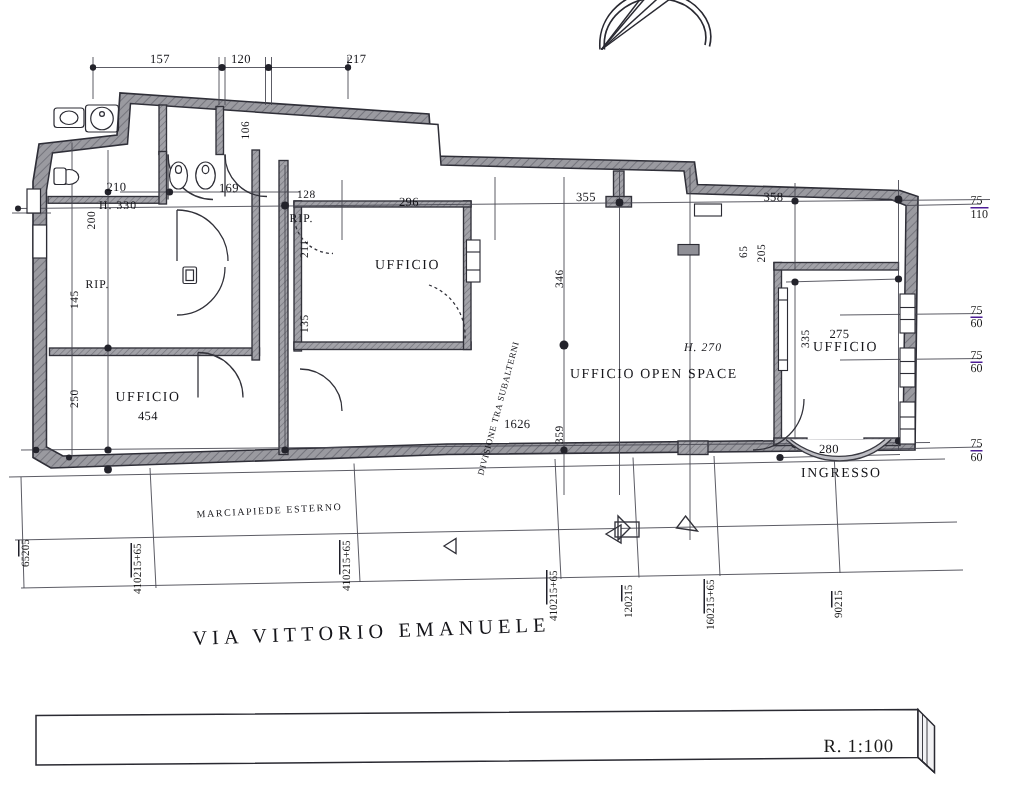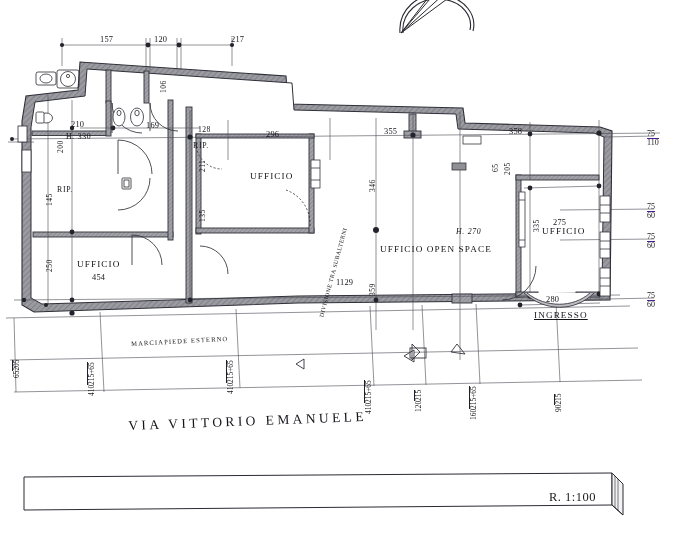--- a/index.html
+++ b/index.html
@@ -308,28 +308,28 @@
   <div class="lbl room-sm" style="left:193px;top:142px;">RIP.</div>
   <div class="lbl dim-sm vert" style="left:199px;top:172px;transform:rotate(-90deg);">211</div>
   <div class="lbl dim-sm vert" style="left:199px;top:222px;transform:rotate(-90deg);">135</div>
 
   <div class="lbl room" style="left:250px;top:172px;">UFFICIO</div>
 
   <div class="lbl room-sm" style="left:456px;top:228px;font-style:italic;">H. 270</div>
   <div class="lbl room" style="left:380px;top:245px;">UFFICIO OPEN SPACE</div>
   <div class="lbl dim-sm vert" style="left:369px;top:192px;transform:rotate(-90deg);">346</div>
   <div class="lbl dim-sm vert" style="left:369px;top:296px;transform:rotate(-90deg);">359</div>
-  <div class="lbl dim" style="left:336px;top:279px;">1129</div>
+  <div class="lbl dim" style="left:336px;top:279px;">1626</div>
   <div id="divlabel" class="lbl">DIVISIONE TRA SUBALTERNI</div>
 
   <div class="lbl dim" style="left:553px;top:179px;margin-top:40px;">275</div>
   <div class="lbl dim-sm vert" style="left:533px;top:232px;transform:rotate(-90deg);">335</div>
   <div class="lbl room" style="left:542px;top:227px;">UFFICIO</div>
   <div class="lbl dim" style="left:546px;top:296px;">280</div>
-  <div class="lbl room" style="left:534px;top:311px;text-decoration:underline;">INGRESSO</div>
+  <div class="lbl room" style="left:534px;top:311px;">INGRESSO</div>
 
   <div class="lbl dim-sm vert" style="left:492px;top:172px;transform:rotate(-90deg);">65</div>
   <div class="lbl dim-sm vert" style="left:504px;top:175px;transform:rotate(-90deg);">205</div>
 
   <div class="frac" style="left:647px;top:130px;">
     <span class="num">75</span>
     <span class="den">110</span>
   </div>
   <div class="frac" style="left:647px;top:203px;">
     <span class="num">75</span>

